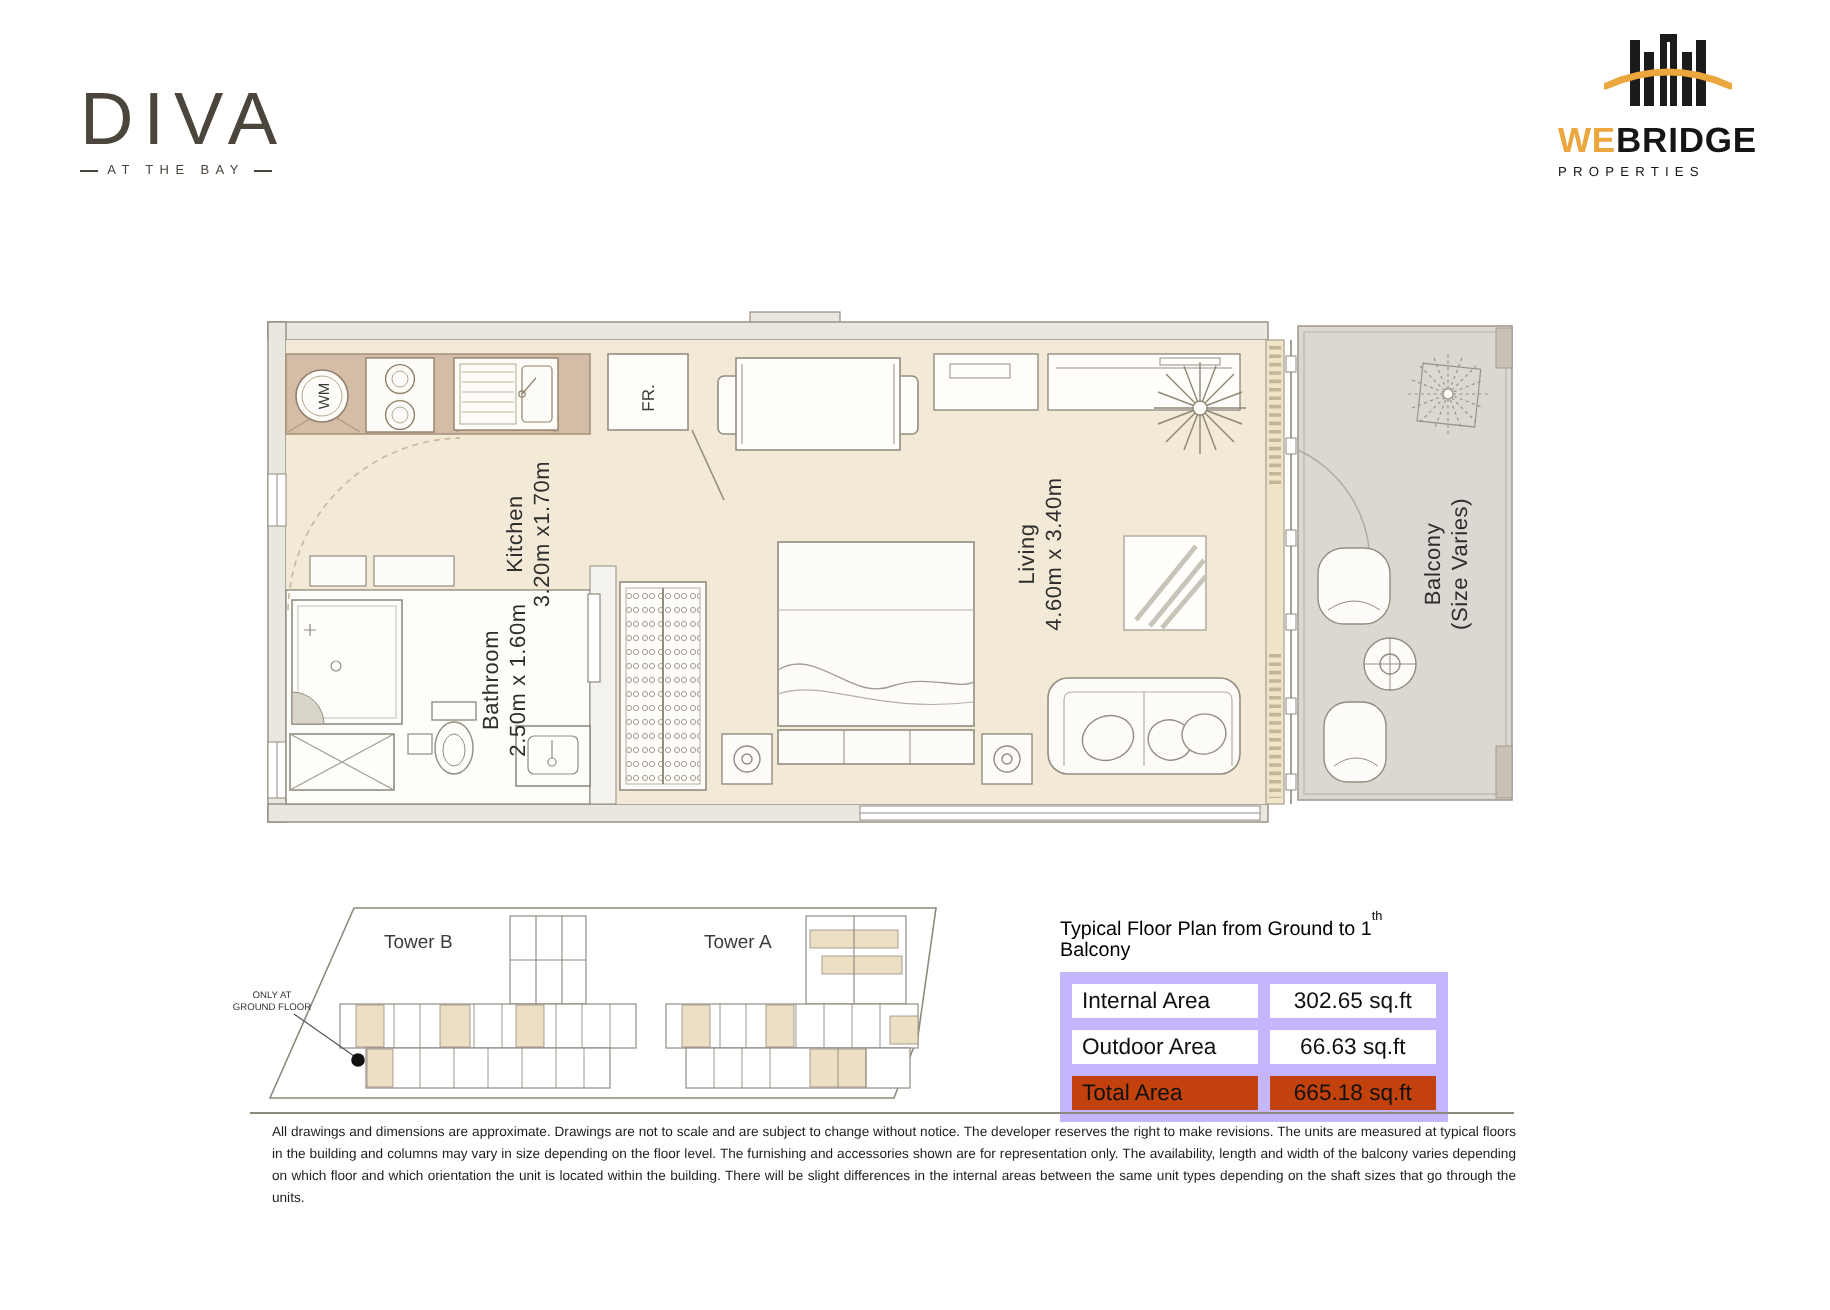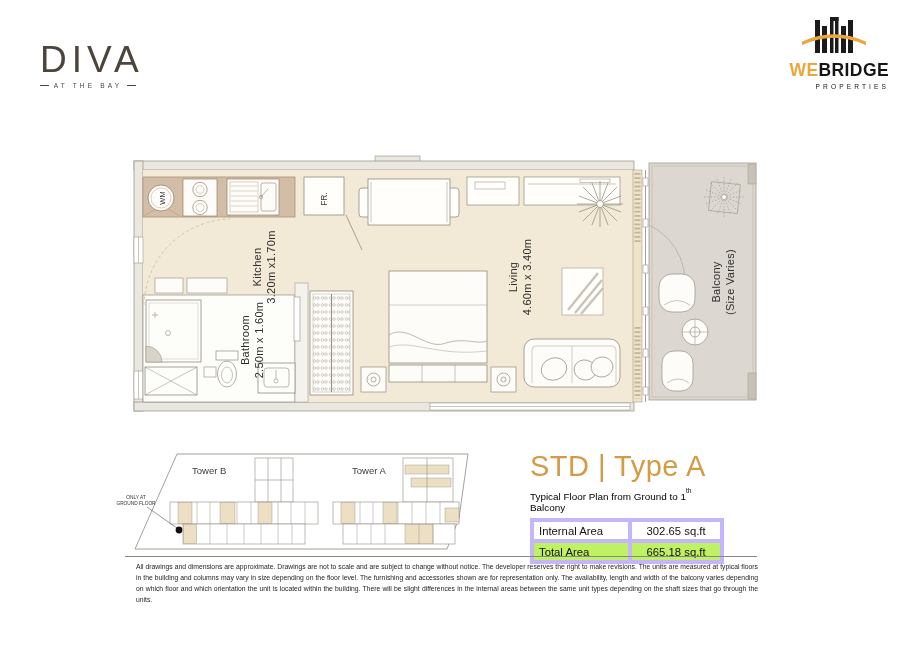--- a/index.html
+++ b/index.html
@@ -7,44 +7,44 @@
         font-family:"Liberation Sans",sans-serif;}
 
   
   .diva{position:absolute;left:40px;top:41px;width:100px;color:#4b453c;}
   .diva-name{font-size:37px;font-weight:400;letter-spacing:5px;line-height:1;color:#4b453c;}
   .diva-tag{display:flex;align-items:center;gap:5px;margin-top:4px;width:96px;}
   .diva-tag .dash{flex:1;height:1px;background:#4b453c;}
   .diva-tag .txt{font-size:6.5px;letter-spacing:3.2px;white-space:nowrap;color:#4b453c;}
 
   
-  .wb{position:absolute;right:26px;top:14px;width:110px;text-align:right;}
+  .wb{position:absolute;right:26px;top:14px;width:110px;text-align:left;}
   .wb-icon{display:block;margin:0 auto;}
   .wb-name{font-size:17.5px;font-weight:bold;letter-spacing:.4px;line-height:1;margin-top:2px;color:#151515;}
   .wb-name .accent{color:#eba63d;}
   .wb-sub{font-size:6.6px;letter-spacing:3.1px;margin-top:3px;color:#151515;}
 
   
   .plan-svg{position:absolute;left:128px;top:155px;}
   .site-svg{position:absolute;left:115px;top:450px;}
   .rlabel text{font-size:11px;fill:#2e2e2e;text-anchor:middle;letter-spacing:.3px;
                font-family:"Liberation Sans",sans-serif;}
   .tower-label{font-size:9.5px;fill:#3c3c3c;font-family:"Liberation Sans",sans-serif;}
   .tiny-note{font-size:4.8px;fill:#333;text-anchor:middle;font-family:"Liberation Sans",sans-serif;}
   .appliance-label{fill:#3a3a3a;text-anchor:middle;font-family:"Liberation Sans",sans-serif;}
 
   
   .unit-info{position:absolute;left:530px;top:451px;width:194px;}
   .unit-title{margin:0;font-size:29px;font-weight:400;color:#d49a44;letter-spacing:.5px;line-height:1.1;}
   .unit-sub{margin-top:7px;font-size:9.9px;color:#000;}
   .unit-sub sup{font-size:6.4px;position:relative;top:-3px;}
   .area-table{margin-top:5px;width:194px;border-collapse:collapse;}
-  .area-table td{border:4px solid #c4b5fd;font-size:11.3px;color:#111;height:15px;padding:1px 5px;}
+  .area-table td{border:6px solid #c4b5fd;font-size:11.3px;color:#111;height:15px;padding:1px 5px;}
   .area-table td.val{text-align:center;}
-  .area-table tr.total td{background:#bef264;}
+  .area-table tr.total td{background:#c2410c;}
 
   
   .divider{position:absolute;left:125px;top:556px;width:632px;height:1px;background:#8d887e;}
   .disclaimer{position:absolute;left:136px;top:561px;width:622px;font-size:6.8px;line-height:1.62;
               color:#1e1e1e;text-align:justify;}
 </style>
 </head>
 <body>
 
 <div class="page">
@@ -339,27 +339,30 @@
     <text class="tiny-note" x="21" y="49">ONLY AT</text>
     <text class="tiny-note" x="21" y="55">GROUND FLOOR</text>
     <line x1="32" y1="57" x2="62" y2="78" stroke="#555" stroke-width="0.6"></line>
     <circle cx="64" cy="80" r="3.4" fill="#111"></circle>
 
     <text class="tower-label" x="77" y="24">Tower B</text>
     <text class="tower-label" x="237" y="24">Tower A</text>
   </svg>
 
   <div class="unit-info">
-    <h1 class="unit-title">STD | Type A</h1>
     <div class="unit-sub"><span>Typical Floor Plan from Ground to 1</span><sup>th</sup><span> Balcony</span></div>
     <table class="area-table">
       <tbody>
         <tr>
           <td>Internal Area</td>
           <td class="val">302.65 sq.ft</td>
+        </tr>
+        <tr>
+          <td>Outdoor Area</td>
+          <td class="val">66.63 sq.ft</td>
         </tr>
         <tr class="total">
           <td>Total Area</td>
           <td class="val">665.18 sq.ft</td>
         </tr>
       </tbody>
     </table>
   </div>
 
   <div class="divider"></div>

